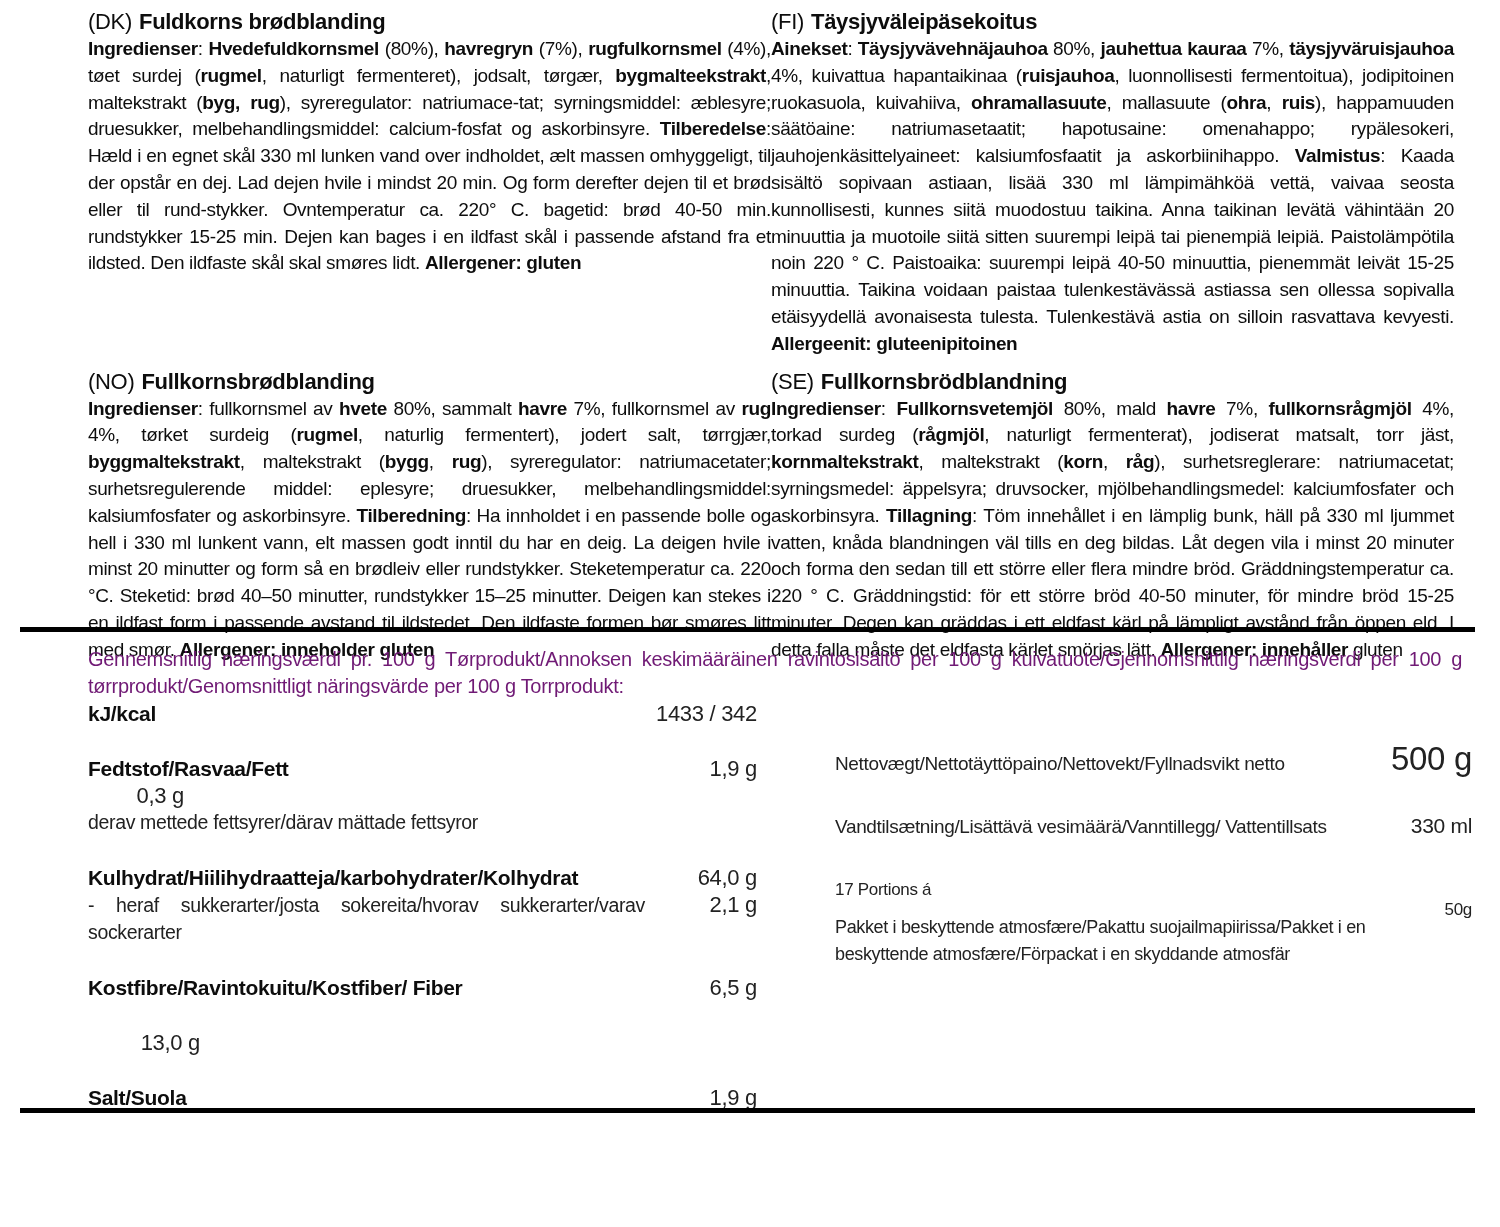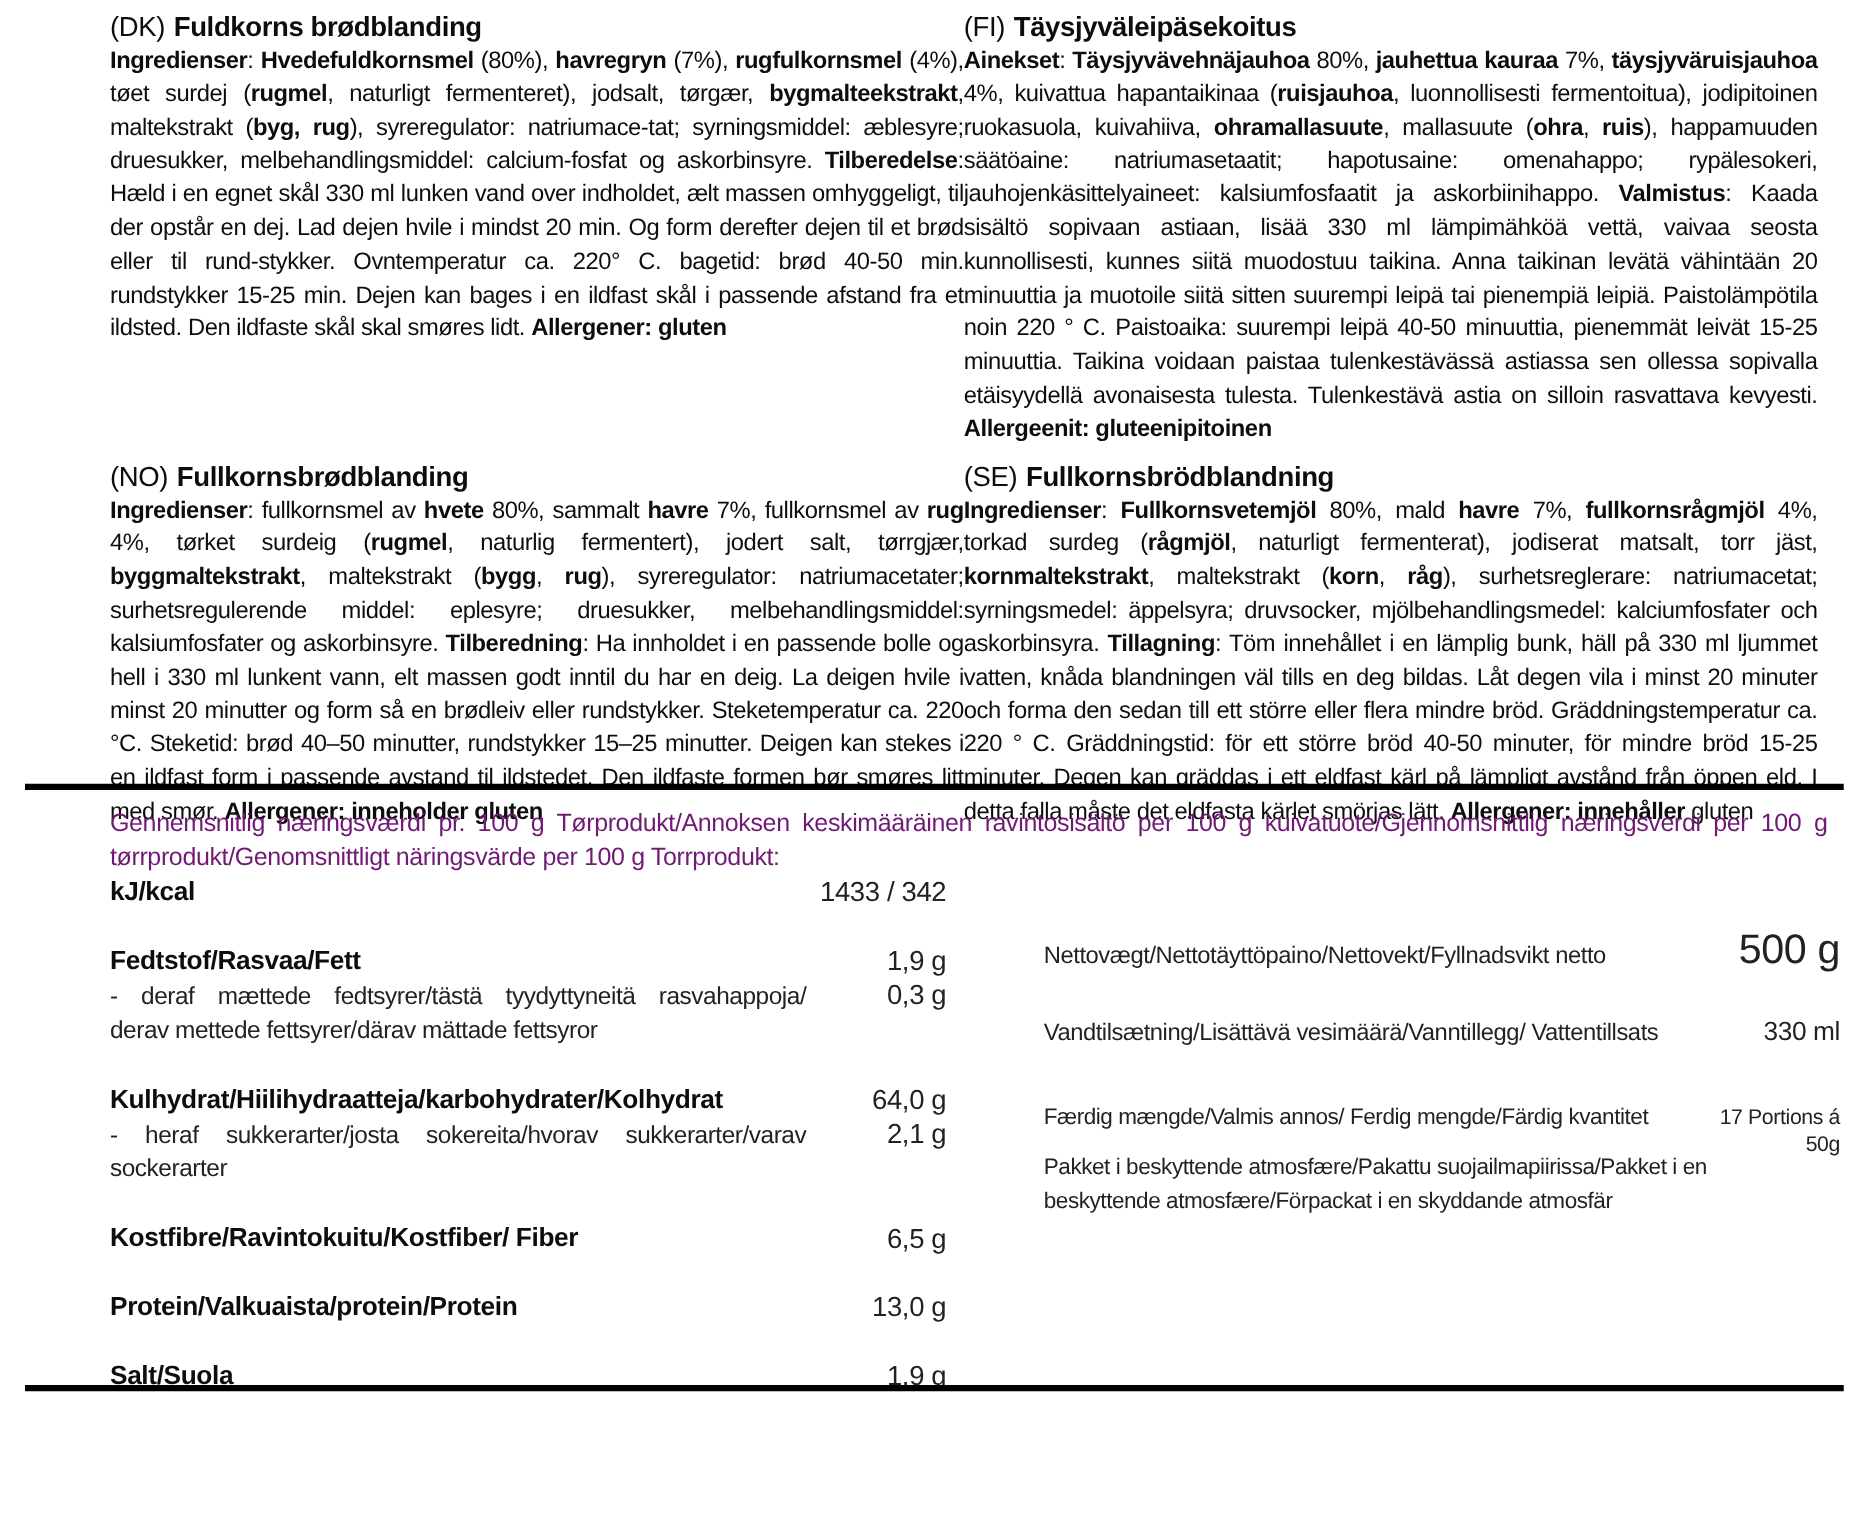--- a/index.html
+++ b/index.html
@@ -102,21 +102,20 @@
         <div class="nval">1433 / 342</div>
       </div>
     </div>
 
     <div class="nblock">
       <div class="nrow">
         <div class="nlabel">Fedtstof/Rasvaa/Fett</div>
         <div class="nval">1,9 g</div>
       </div>
       <div class="nsub">
-        <div class="nsub-label">- deraf mættede fedtsyrer/tästä tyydyttyneitä rasvahappoja/</div>
         <div class="nval nsub-val">0,3 g</div>
       </div>
       <div class="nsub-cont">derav mettede fettsyrer/därav mättade fettsyror</div>
     </div>
 
     <div class="nblock">
       <div class="nrow">
         <div class="nlabel">Kulhydrat/Hiilihydraatteja/karbohydrater/Kolhydrat</div>
         <div class="nval">64,0 g</div>
       </div>
@@ -129,21 +128,20 @@
 
     <div class="nblock">
       <div class="nrow">
         <div class="nlabel">Kostfibre/Ravintokuitu/Kostfiber/ Fiber</div>
         <div class="nval">6,5 g</div>
       </div>
     </div>
 
     <div class="nblock">
       <div class="nrow">
-        <div class="nlabel">Protein/Valkuaista/protein/Protein</div>
         <div class="nval">13,0 g</div>
       </div>
     </div>
 
     <div class="nblock">
       <div class="nrow">
         <div class="nlabel">Salt/Suola</div>
         <div class="nval">1,9 g</div>
       </div>
     </div>
@@ -156,21 +154,20 @@
       <div class="plabel">Nettovægt/Nettotäyttöpaino/Nettovekt/Fyllnadsvikt netto</div>
       <div class="pval pval-big">500 g</div>
     </div>
 
     <div class="prow prow2">
       <div class="plabel">Vandtilsætning/Lisättävä vesimäärä/Vanntillegg/ Vattentillsats</div>
       <div class="pval pval-med">330 ml</div>
     </div>
 
     <div class="prow prow3">
-      <div class="plabel">Færdig mængde/Valmis annos/ Ferdig mengde/Färdig kvantitet</div>
       <div class="pval pval-small">17 Portions á</div>
     </div>
     <div class="pportion-line">50g</div>
 
     <div class="ppacked">Pakket i beskyttende atmosfære/Pakattu suojailmapiirissa/Pakket i en beskyttende atmosfære/Förpackat i en skyddande atmosfär</div>
 
   </div>
 
   <div class="rule rule-bottom"></div>
 

